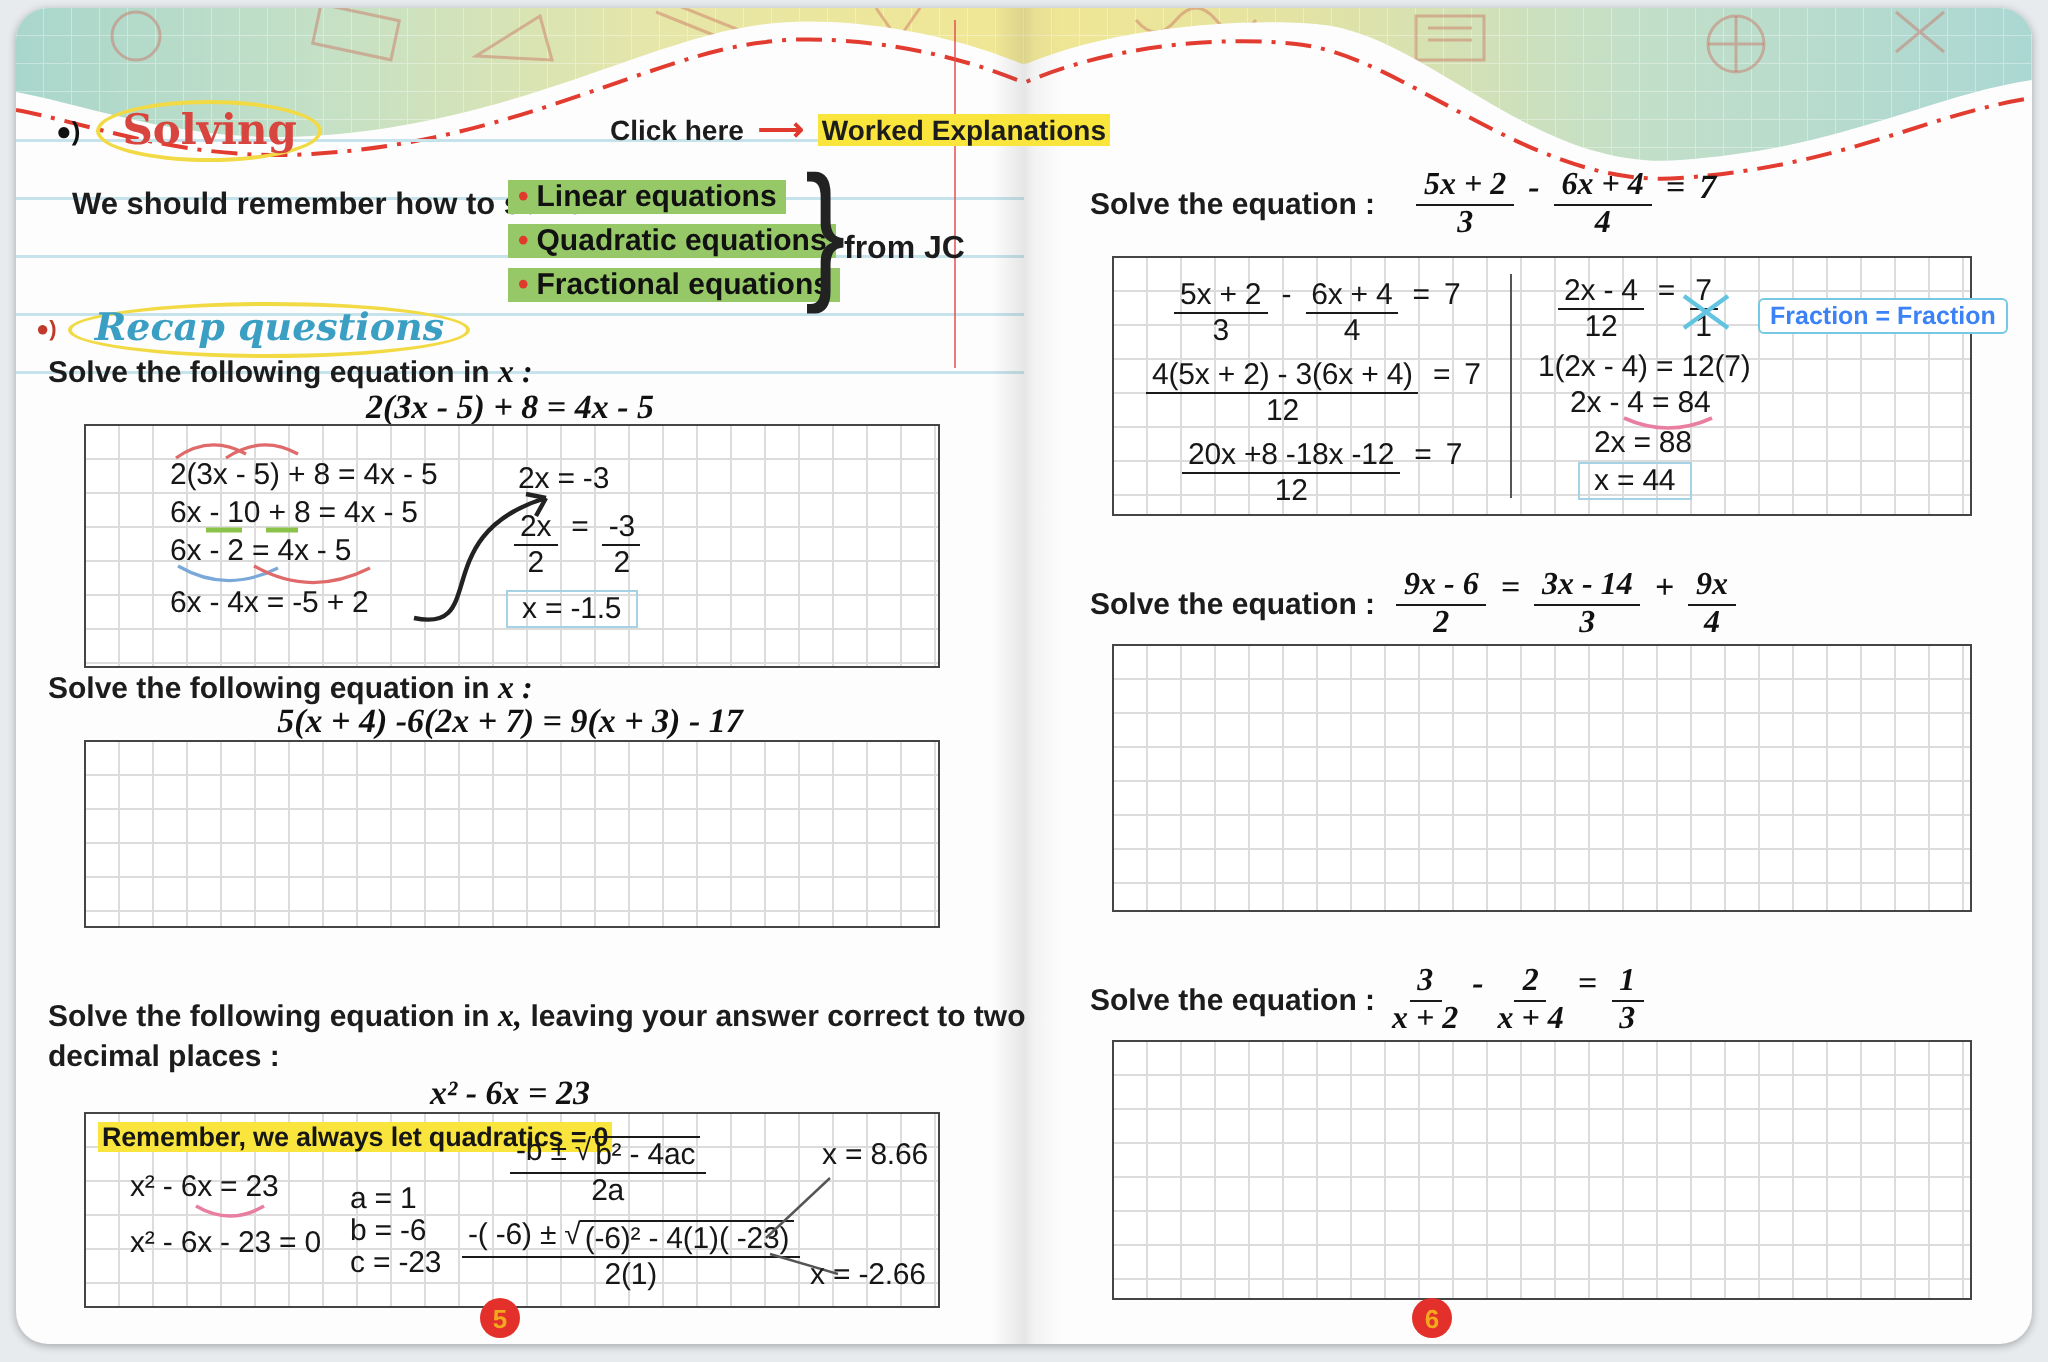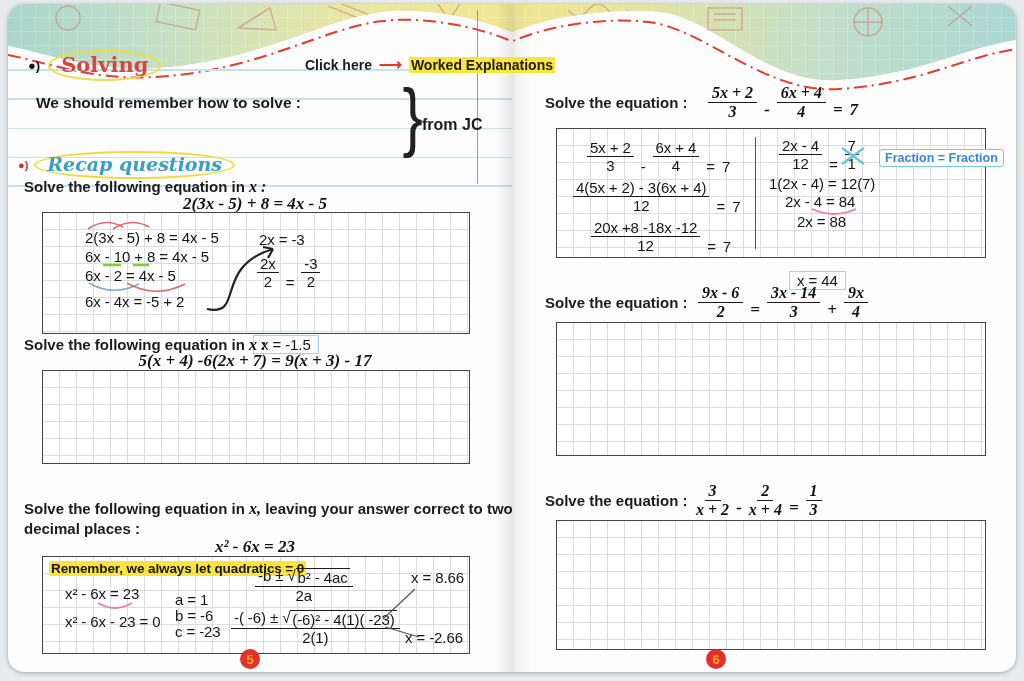--- a/index.html
+++ b/index.html
@@ -10,32 +10,32 @@
   .abs{position:absolute;}
   .hw{font-family:"Liberation Sans",sans-serif;font-weight:500;font-size:15px;color:#161616;
       white-space:nowrap;letter-spacing:-.1px;}
   .hw-sm{font-size:14px;}
   .prompt{font-family:"Liberation Sans",sans-serif;font-weight:600;font-size:15px;color:#1c1c1c;white-space:nowrap;}
   .mathser{font-family:"Liberation Serif",serif;font-style:italic;font-weight:700;font-size:17px;
            color:#111;white-space:nowrap;}
   .gridbox{border:1.6px solid #454545;background-color:#fff;
      background-image:repeating-linear-gradient(to right,transparent 0 16px,#dcdcdc 16px 17px),
                       repeating-linear-gradient(to bottom,transparent 0 16px,#dcdcdc 16px 17px);}
-  .eqrow{display:flex;align-items:flex-end;gap:7px;white-space:nowrap;}
+  .eqrow{display:flex;align-items:flex-start;gap:7px;white-space:nowrap;}
   .hfrac{display:inline-flex;flex-direction:column;align-items:center;}
   .hfrac .num{border-bottom:1.5px solid #1a1a1a;padding:0 3px;line-height:1.15;}
   .hfrac .den{line-height:1.15;}
   .sfrac{display:inline-flex;flex-direction:column;align-items:center;font-family:"Liberation Serif",serif;
          font-style:italic;font-weight:700;font-size:16px;color:#111;}
   .sfrac .num{border-bottom:1.4px solid #1a1a1a;padding:0 4px;line-height:1.1;}
   .sfrac .den{line-height:1.1;}
   .radical{display:inline-flex;align-items:flex-start;}
   .rad-sign{line-height:1;}
   .radicand{border-top:1.4px solid #1a1a1a;padding:0 2px;}
-  .ansbox{border:1.6px solid #a5d2e5;padding:0 7px;display:inline-block;margin-top:40px;}
+  .ansbox{border:1.6px solid #a5d2e5;padding:0 7px;display:inline-block;}
   .tipbox{border:1.4px solid #77c8e2;color:#3b82f6;font-size:12.5px;padding:1px 5px;border-radius:3px;
           font-weight:600;background:#fff;white-space:nowrap;}
   .hl-y{background:#f9e53c;padding:0 2px;}
   .hl-g{background:#97c868;padding:0 5px;font-weight:600;font-size:15px;color:#111;display:inline-block;}
   .oval{border:2.4px solid #f2da45;border-radius:50%;padding:0 11px 2px;display:inline-block;}
   .title-red{font-family:"DejaVu Serif",serif;font-weight:700;font-size:21px;color:#d8453e;}
   .title-blue{font-family:"DejaVu Serif",serif;font-style:italic;font-weight:700;font-size:19px;color:#3b9fc4;}
   .bullet-dark{font-size:13px;color:#111;font-weight:700;}
   .bullet-red{font-size:11px;color:#c0392b;font-weight:700;}
   .itemdot{color:#e03a2f;font-weight:700;margin-right:4px;}
@@ -102,20 +102,28 @@
   </div>
 
   <div class="abs" style="left:297px;top:51px;display:flex;align-items:center;gap:7px">
     <span class="prompt" style="font-size:14px">Click here</span>
     <span class="arrow-red">⟶</span>
     <span class="hl-y prompt" style="font-size:14px">Worked Explanations</span>
   </div>
 
   <div class="abs prompt" style="left:28px;top:90px;font-size:15.5px">We should remember how to solve :</div>
 
+  <div class="abs" style="left:246px;top:86px">
+    <div style="margin-bottom:4px">
+      <span class="hl-g nw"><span class="itemdot">•</span><span>Linear equations</span></span></div>
+    <div style="margin-bottom:4px">
+      <span class="hl-g nw"><span class="itemdot">•</span><span>Quadratic equations</span></span></div>
+    <div>
+      <span class="hl-g nw"><span class="itemdot">•</span><span>Fractional equations</span></span></div>
+  </div>
   <div class="abs brace" style="left:392px;top:78px">}</div>
   <div class="abs prompt" style="left:414px;top:112px;font-size:16px">from JC</div>
 
   <div class="abs" style="left:10px;top:147px;display:flex;align-items:center;gap:6px">
     <span class="bullet-red">●)</span>
     <span class="oval title-blue">Recap questions</span>
   </div>
 
   <div class="abs prompt" style="left:16px;top:174px">
     <span>Solve the following equation in</span>

